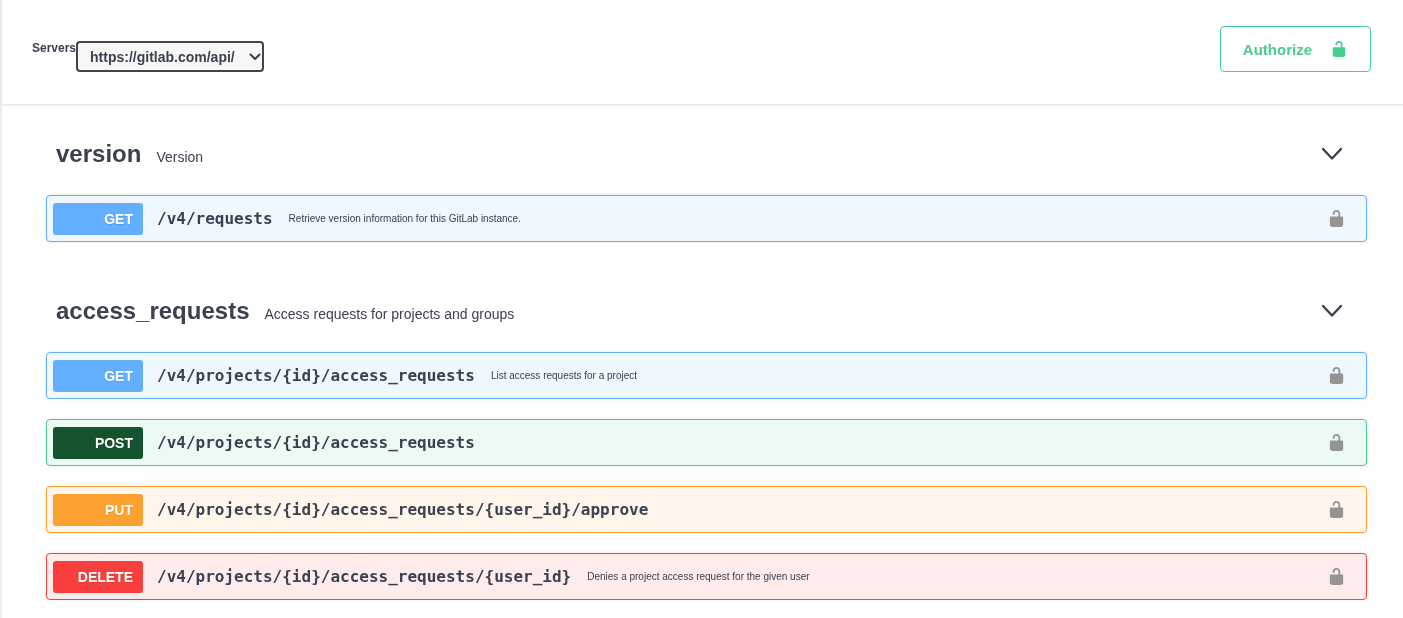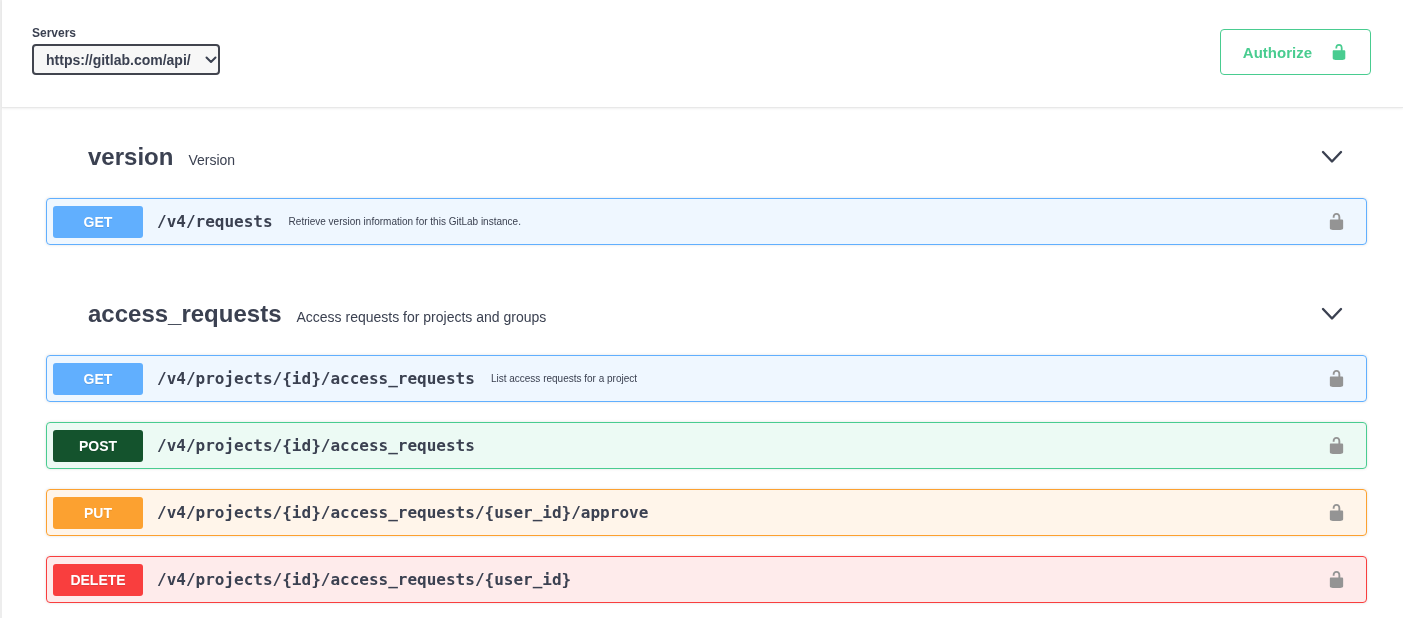--- a/index.html
+++ b/index.html
@@ -19,21 +19,21 @@
 
   
   .scheme-bar {
     display: flex;
     align-items: flex-end;
     justify-content: space-between;
     padding: 26px 32px 32px 30px;
     border-bottom: 1px solid #e8e8e8;
     box-shadow: 0 1px 2px rgba(0,0,0,0.06);
   }
-  .servers-block { display: flex; flex-direction: column; }
+  .servers-block { display: flex; flex-direction: row; }
   .servers-label {
     font-size: 12px;
     font-weight: bold;
     margin-bottom: 4px;
     color: #3b4151;
   }
   .server-select {
     display: flex;
     align-items: center;
     gap: 14px;
@@ -68,21 +68,21 @@
   
   .main { padding: 0 36px 10px 44px; }
 
   .tag-header {
     display: flex;
     align-items: center;
     justify-content: space-between;
     padding: 35px 24px 27px 10px;
     cursor: pointer;
   }
-  .tag-header-left { display: flex; align-items: baseline; margin-left: 32px; }
+  .tag-header-left { display: flex; align-items: baseline; }
   .tag-title {
     font-size: 24px;
     font-weight: bold;
     color: #3b4151;
   }
   .tag-desc {
     font-size: 14px;
     font-weight: 400;
     color: #3b4151;
     margin-left: 15px;
@@ -96,22 +96,22 @@
     border: 1px solid;
     border-radius: 4px;
     box-shadow: 0 0 3px rgba(0,0,0,0.12);
     padding: 6px;
     margin-bottom: 20px;
     height: 47px;
     cursor: pointer;
   }
   .method-badge {
     min-width: 90px;
-    text-align: center;
-    padding: 8px 0;
+    text-align: right;
+    padding: 8px 10px;
     border-radius: 3px;
     color: #fff;
     font-size: 14px;
     font-weight: bold;
     font-family: "Liberation Sans", sans-serif;
     text-shadow: 0 1px 0 rgba(0,0,0,0.1);
     flex: 0 0 auto;
   }
   .op-path {
     margin-left: 14px;
@@ -238,20 +238,21 @@
     <button class="lock-btn">
       <svg width="19" height="19" viewBox="0 0 20 20">
         <path fill="#949494" d="M15.8 8H14V5.6C14 2.703 12.665 1 10 1 7.334 1 6 2.703 6 5.6V6h2v-.801C8 3.754 8.797 3 10 3c1.203 0 2 .754 2 2.199V8H4c-.553 0-1 .646-1 1.199V17c0 .549.428 1.139.951 1.307l1.197.387c.522.167 1.374.306 1.901.306h5.9c.522 0 1.379-.139 1.901-.306l1.197-.387c.523-.168.953-.758.953-1.307V9.199C17 8.646 16.352 8 15.8 8z"></path>
       </svg>
     </button>
   </div>
 
   <div class="opblock op-delete">
     <span class="method-badge">DELETE</span>
     <span class="op-path">/v4/projects/{id}/access_requests/{user_id}</span>
+    <span class="op-summary">Denies a project access request for the given user</span>
     <button class="lock-btn">
       <svg width="19" height="19" viewBox="0 0 20 20">
         <path fill="#949494" d="M15.8 8H14V5.6C14 2.703 12.665 1 10 1 7.334 1 6 2.703 6 5.6V6h2v-.801C8 3.754 8.797 3 10 3c1.203 0 2 .754 2 2.199V8H4c-.553 0-1 .646-1 1.199V17c0 .549.428 1.139.951 1.307l1.197.387c.522.167 1.374.306 1.901.306h5.9c.522 0 1.379-.139 1.901-.306l1.197-.387c.523-.168.953-.758.953-1.307V9.199C17 8.646 16.352 8 15.8 8z"></path>
       </svg>
     </button>
   </div>
 </div>
   </section>
 </div>
 

